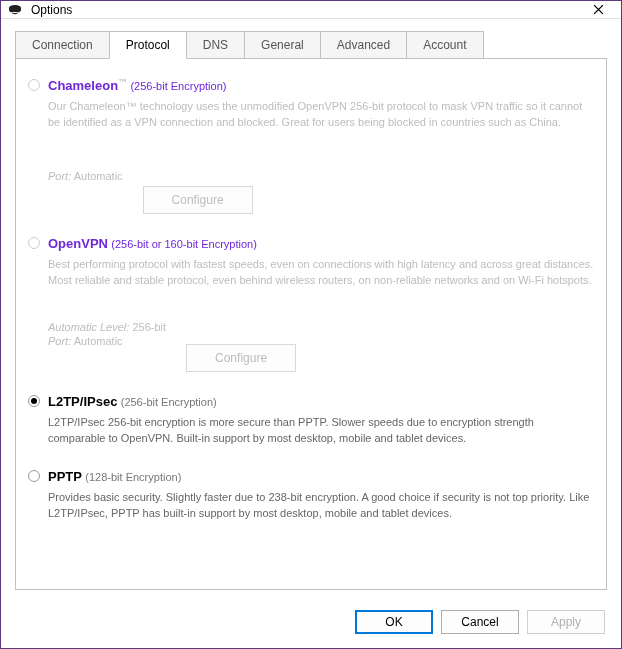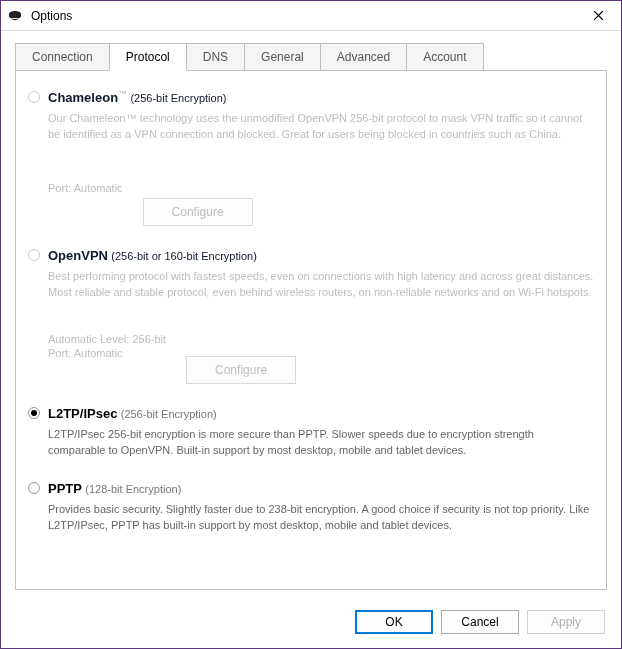--- a/index.html
+++ b/index.html
@@ -13,21 +13,21 @@
     }
     .window {
       width: 622px;
       height: 649px;
       background: #ffffff;
       border: 1px solid #5a3a7a;
       display: flex;
       flex-direction: column;
     }
     .titlebar {
-      height: 30px;
+      height: 18px;
       display: flex;
       align-items: center;
       padding: 0 8px 0 6px;
       background: #ffffff;
       border-bottom: 1px solid #e0e0e0;
     }
     .titlebar .app-icon {
       width: 16px; height: 16px;
       margin-right: 8px;
       display: flex; align-items: center; justify-content: center;
@@ -111,40 +111,40 @@
       font-weight: bold;
       color: #000;
     }
     .proto-sup { font-size: 9px; vertical-align: super; font-weight: bold; }
     .proto-sub {
       font-size: 11px;
       color: #777;
       font-weight: normal;
     }
     .disabled .proto-name,
-    .disabled .proto-sub { color: #0f172a; text-align: right; }
+    .disabled .proto-sub { color: #6d28d9; text-align: right; }
     .disabled .proto-sup { color: #c0c0c0; }
     .proto-desc {
       font-size: 11px;
       color: #666;
       line-height: 1.45;
       margin-left: 20px;
       margin-bottom: 8px;
     }
     .disabled .proto-desc { color: #bdbdbd; }
     .proto-meta {
       margin-left: 20px;
       display: flex;
       align-items: center;
       gap: 20px;
     }
     .meta-lines { display: flex; flex-direction: column; gap: 2px; }
     .meta-line { font-size: 11px; color: #666; }
     .disabled .meta-line { color: #bdbdbd; }
-    .meta-label { font-weight: normal; }
+    .meta-label { font-weight: normal; font-style: italic; }
     .cfg-btn {
       padding: 6px 28px;
       font-size: 12px;
       border: 1px solid #b5b5b5;
       background: #fdfdfd;
       color: #666;
       cursor: pointer;
     }
     .disabled .cfg-btn {
       color: #bdbdbd;

